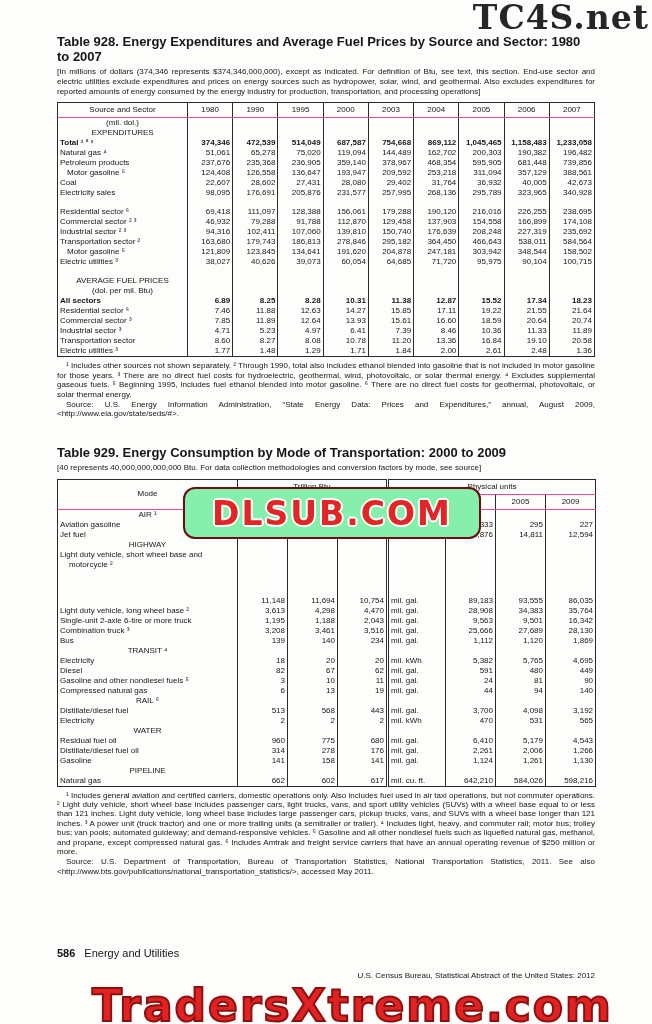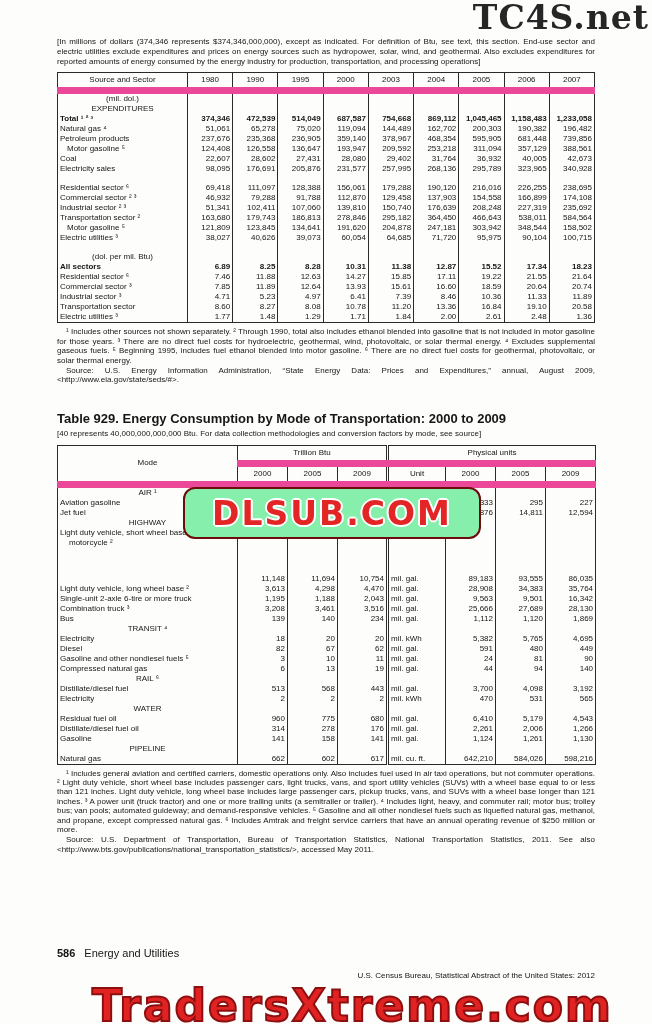--- a/index.html
+++ b/index.html
@@ -3,21 +3,21 @@
 <meta charset="utf-8">
 <style>
   html,body{margin:0;padding:0;}
   body{width:652px;height:1024px;position:relative;background:#fdfdfb;color:#161616;
        font-family:"Liberation Sans",sans-serif;overflow:hidden;}
   .content{position:absolute;left:57px;top:34px;width:538px;}
   .tbl-title{font-size:13px;font-weight:bold;line-height:15px;margin:0;}
   .headnote{font-size:8px;line-height:9.8px;margin:3px 0 0 0;text-align:justify;}
   table{border-collapse:collapse;table-layout:fixed;width:538px;margin-top:6px;border:1px solid #2a2a2a;}
   th,td{border-left:1px solid #2a2a2a;font-size:8px;line-height:10px;padding:0 2px;vertical-align:bottom;overflow:hidden;}
-  thead th{border-bottom:7px solid #ec4899;font-weight:normal;text-align:center;vertical-align:middle;padding:2px 1px;}
+  thead th{border-bottom:1px solid #ec4899;font-weight:normal;text-align:center;vertical-align:middle;padding:2px 1px;}
   td.num{text-align:right;white-space:nowrap;}
   td.sec{text-align:center;}
   td.stub{padding-left:2px;}
   tr.blank td{height:9px;}
   .b{font-weight:bold;}
   .lline{display:flex;align-items:baseline;flex-direction:column;}
   .lline .txt{white-space:nowrap;}
   .lline .dots{flex:1 1 0;min-width:0;overflow:hidden;white-space:nowrap;letter-spacing:.5px;}
   .lline.ind{padding-left:7px;}
   .lline.cont{padding-left:9px;gap:36px;}
@@ -37,20 +37,21 @@
           text-shadow:-2px 0 #fff,2px 0 #fff,0 -2px #fff,0 2px #fff,-1px -1px #fff,1px -1px #fff,-1px 1px #fff,1px 1px #fff;}
   .wm-bottom{position:absolute;top:980px;left:92px;font-family:"DejaVu Sans",sans-serif;font-weight:bold;
           font-size:44px;letter-spacing:2px;color:#e02222;-webkit-text-stroke:2px #8d1010;}
 </style>
 </head>
 <body>
 
 <div class="page">
   <div class="content">
 
+    <h1 class="tbl-title">Table 928. Energy Expenditures and Average Fuel Prices by Source and Sector: 1980 to 2007</h1>
     <p class="headnote">[In millions of dollars (374,346 represents $374,346,000,000), except as indicated. For definition of Btu, see text, this section. End-use sector and electric utilities exclude expenditures and prices on energy sources such as hydropower, solar, wind, and geothermal. Also excludes expenditures for reported amounts of energy consumed by the energy industry for production, transportation, and processing operations]</p>
 
     <table class="t928">
       <colgroup>
         <col style="width:130px">
         <col>
           <col>
           <col>
           <col>
           <col>
@@ -246,21 +247,21 @@
             <td class="num">166,899</td>
             <td class="num">174,108</td>
           </tr>
           <tr>
             <td class="stub">
               <div class="lline">
                 <span class="txt">Industrial sector ² ³</span>
                 <span class="dots"> . . . . . . . . . . . . . . . . . . . . . . . . . . . . . . . . . . . . . . . . . . . . . . . . . . . . . . . . . . . . . . . . . . . . . . . . . . . . . . . . . . . . . . . . . .</span>
               </div>
             </td>
-            <td class="num">51,341</td>
+            <td class="num">94,316</td>
             <td class="num">102,411</td>
             <td class="num">107,060</td>
             <td class="num">139,810</td>
             <td class="num">150,740</td>
             <td class="num">176,639</td>
             <td class="num">208,248</td>
             <td class="num">227,319</td>
             <td class="num">235,692</td>
           </tr>
           <tr>
@@ -309,20 +310,32 @@
             <td class="num">39,073</td>
             <td class="num">60,054</td>
             <td class="num">64,685</td>
             <td class="num">71,720</td>
             <td class="num">95,975</td>
             <td class="num">90,104</td>
             <td class="num">100,715</td>
           </tr>
           <tr class="blank">
             <td class="sec"></td>
+            <td class="num"></td>
+            <td class="num"></td>
+            <td class="num"></td>
+            <td class="num"></td>
+            <td class="num"></td>
+            <td class="num"></td>
+            <td class="num"></td>
+            <td class="num"></td>
+            <td class="num"></td>
+          </tr>
+          <tr>
+            <td class="sec">AVERAGE FUEL PRICES</td>
             <td class="num"></td>
             <td class="num"></td>
             <td class="num"></td>
             <td class="num"></td>
             <td class="num"></td>
             <td class="num"></td>
             <td class="num"></td>
             <td class="num"></td>
             <td class="num"></td>
           </tr>

